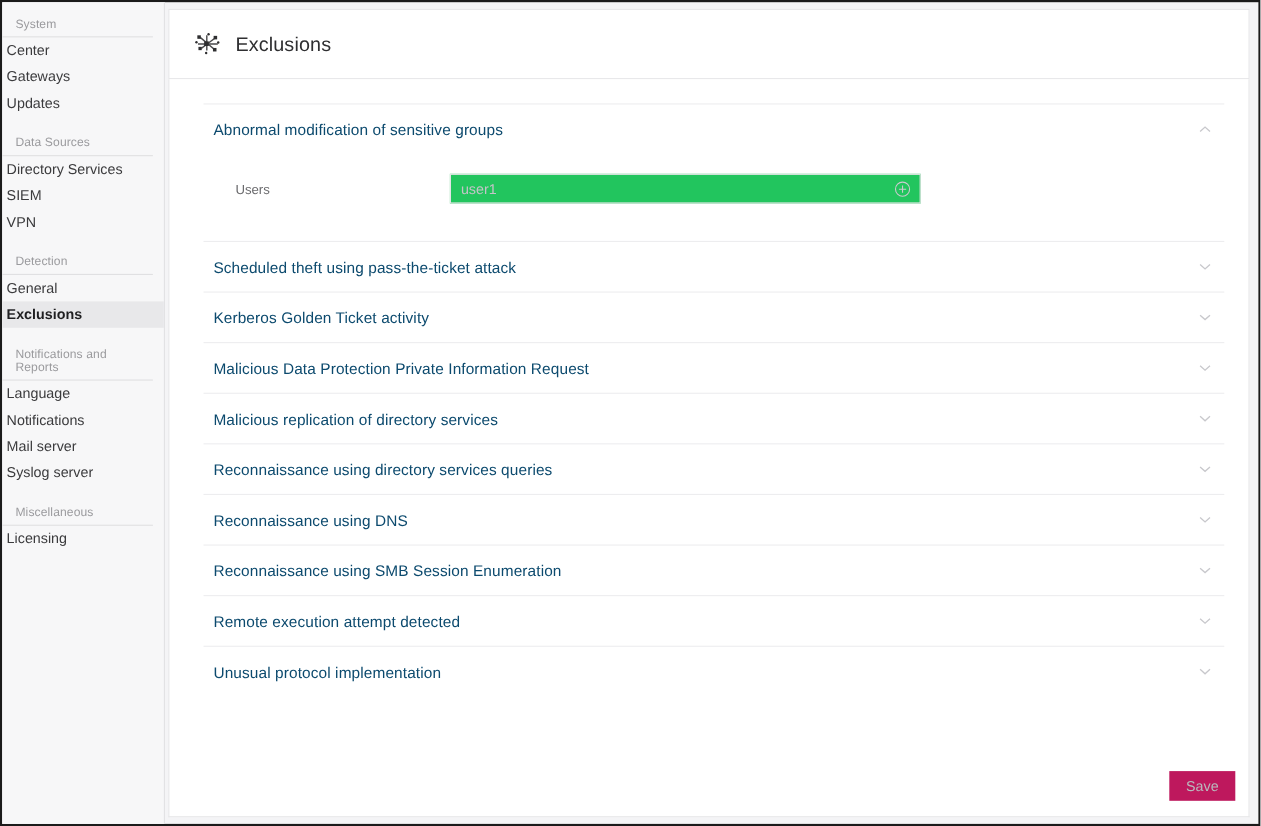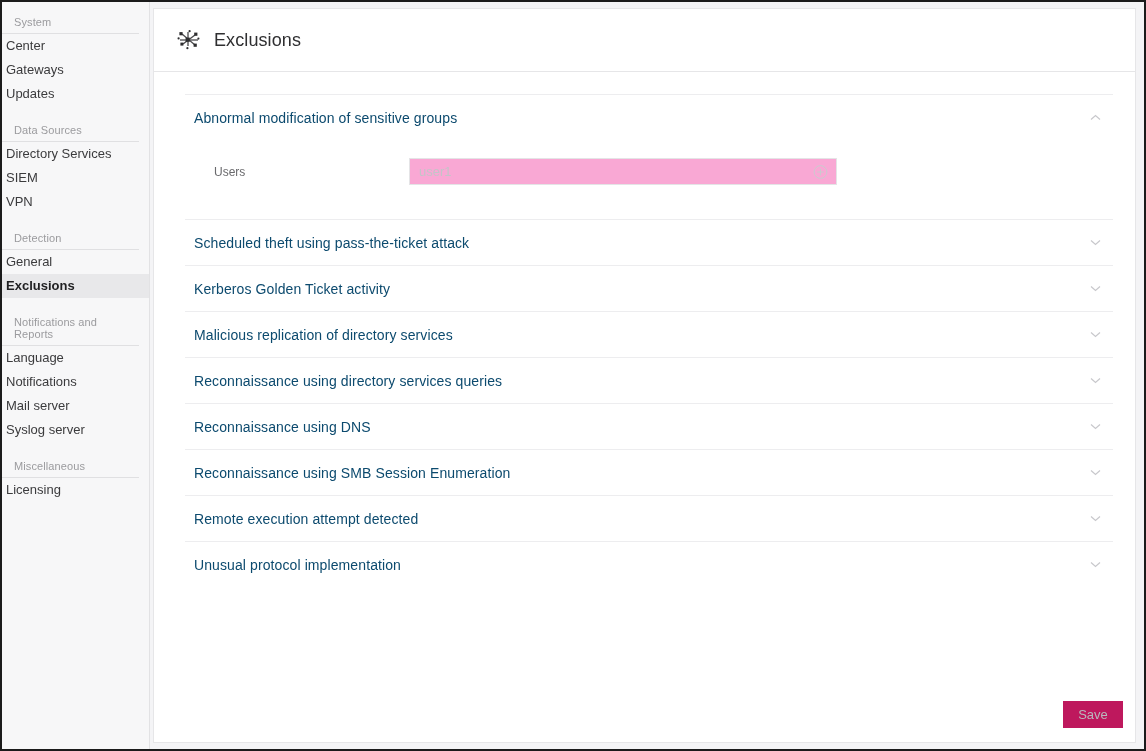--- a/index.html
+++ b/index.html
@@ -155,21 +155,21 @@
     width: 215px;
     padding-left: 20px;
     box-sizing: border-box;
   }
   .field-input {
     position: relative;
     width: 428px;
     height: 27px;
     border: 1px solid #e4e4e6;
     box-sizing: border-box;
-    background: #f9a8d4;
+    background: #22c55e;
     display: flex;
     align-items: center;
   }
   .field-input input {
     border: none;
     outline: none;
     width: 100%;
     height: 100%;
     padding: 0 32px 0 9px;
     box-sizing: border-box;
@@ -321,20 +321,30 @@
               <span class="section-title">Kerberos Golden Ticket activity</span>
               <span class="chev">
                 <svg width="11" height="7" viewBox="0 0 11 7">
                   <polyline points="1,1.5 5.5,5.5 10,1.5" fill="none" stroke="currentColor" stroke-width="1.2"></polyline>
                 </svg>
               </span>
             </div>
           </div>
           <div class="section">
             <div class="section-head">
+              <span class="section-title">Malicious Data Protection Private Information Request</span>
+              <span class="chev">
+                <svg width="11" height="7" viewBox="0 0 11 7">
+                  <polyline points="1,1.5 5.5,5.5 10,1.5" fill="none" stroke="currentColor" stroke-width="1.2"></polyline>
+                </svg>
+              </span>
+            </div>
+          </div>
+          <div class="section">
+            <div class="section-head">
               <span class="section-title">Malicious replication of directory services</span>
               <span class="chev">
                 <svg width="11" height="7" viewBox="0 0 11 7">
                   <polyline points="1,1.5 5.5,5.5 10,1.5" fill="none" stroke="currentColor" stroke-width="1.2"></polyline>
                 </svg>
               </span>
             </div>
           </div>
           <div class="section">
             <div class="section-head">

